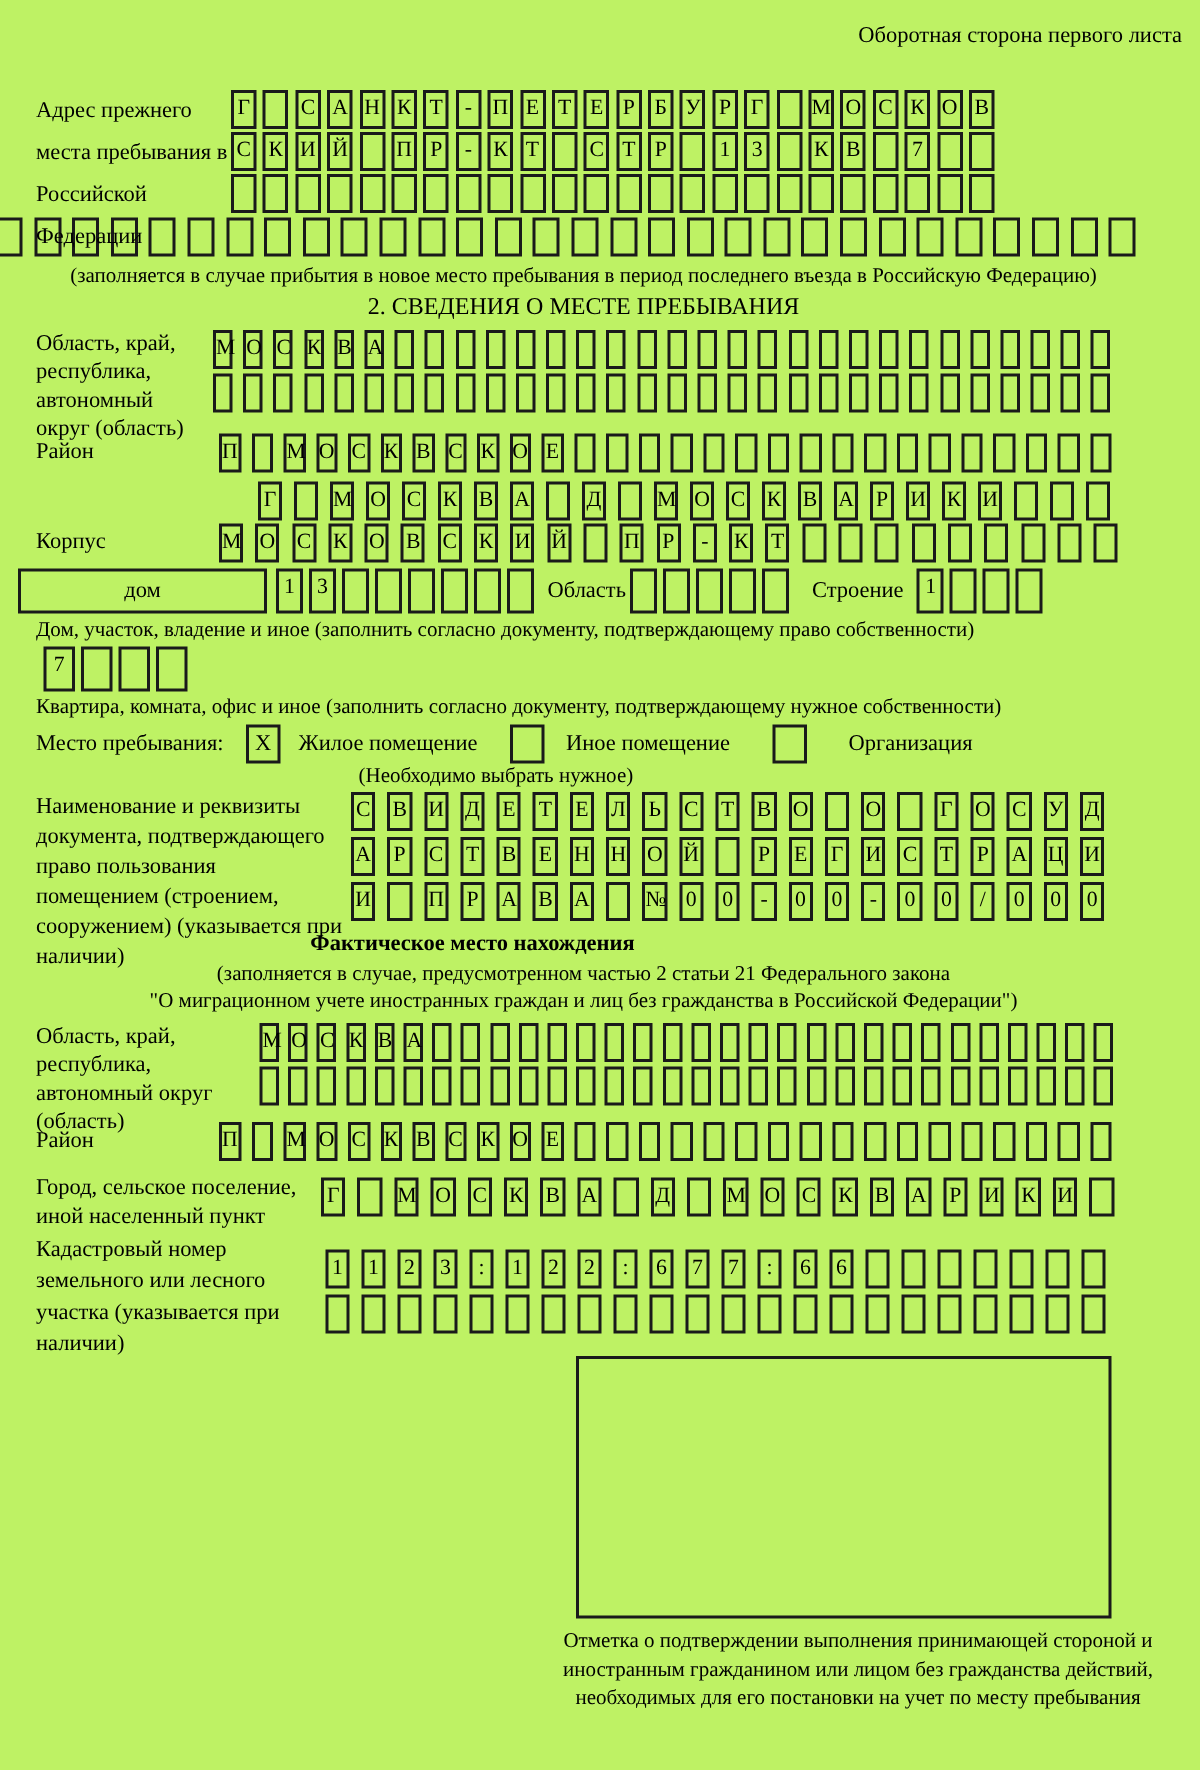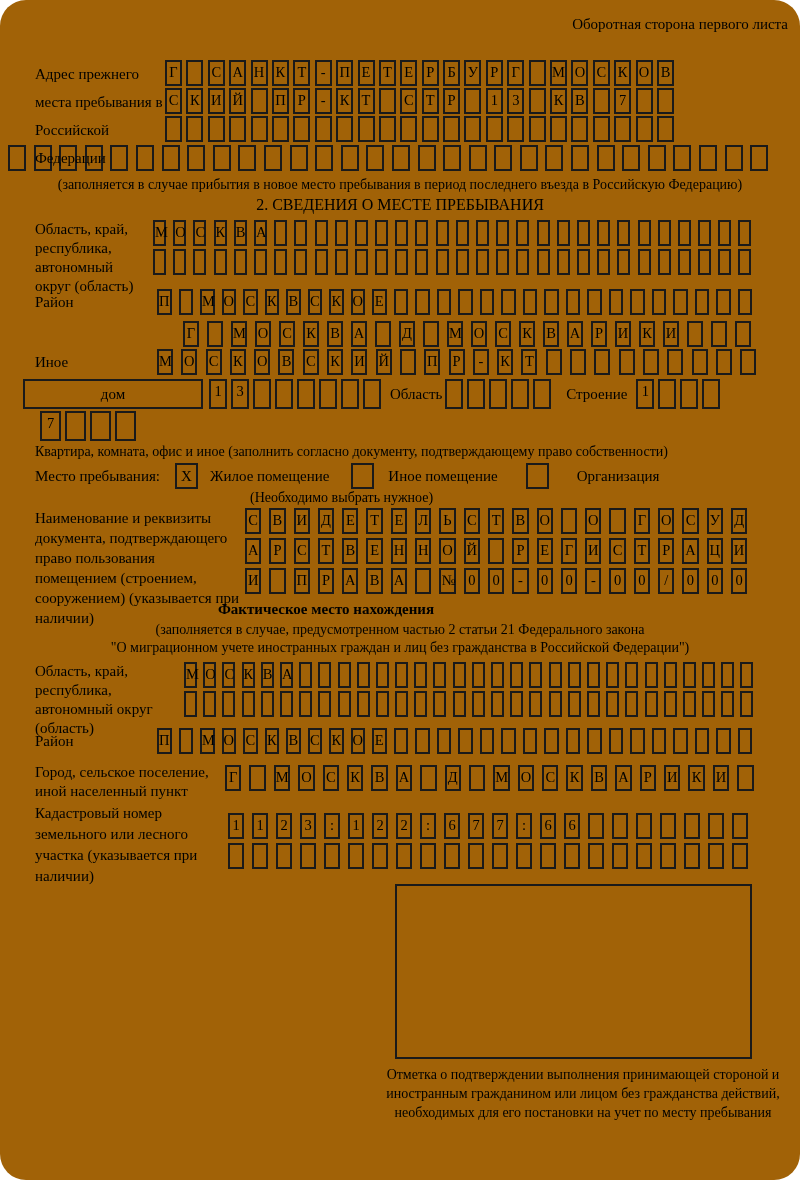--- a/index.html
+++ b/index.html
@@ -1,20 +1,20 @@
 <!DOCTYPE html>
 <html><head>
 <meta charset="utf-8">
 <style>
   html,body{margin:0;padding:0;background:#fff;}
   .page{
     width:800px;height:1180px;box-sizing:border-box;
-    background:#a16207;color:#000;
+    background:#bef264;color:#000;
     font-family:"Liberation Serif",serif;
-    padding-left:35px;position:relative;overflow:hidden;border-radius:26px;
+    padding-left:24px;position:relative;overflow:hidden;
   }
   .hdr{padding-top:16px;margin-right:12px;text-align:right;font-size:15px;height:20px;}
   .flexline{position:relative;}
   .lbl{position:absolute;left:0;top:0;font-size:15px;line-height:19px;}
   .lbl.vc{top:50%;transform:translateY(-50%);line-height:17px;}
   .lbl-b1{line-height:28px;}
   .rows{display:block;}
   .cellrow{display:flex;gap:var(--g,4px);}
   .cellrow + .cellrow{margin-top:3px;}
   .cell{
@@ -326,21 +326,21 @@
           <span class="cell">К</span>
           <span class="cell">И</span>
           <span class="cell"></span>
           <span class="cell"></span>
           <span class="cell"></span>
         </div>
     </div>
   </div>
 
   <div class="flexline b-street">
-    <div class="lbl vc">Иное</div>
+    <div class="lbl vc">Корпус</div>
     <div class="rows" style="margin-left:122px">
       <div class="cellrow" style="--cw:16px;--g:8.3px">
           <span class="cell">М</span>
           <span class="cell">О</span>
           <span class="cell">С</span>
           <span class="cell">К</span>
           <span class="cell">О</span>
           <span class="cell">В</span>
           <span class="cell">С</span>
           <span class="cell">К</span>
@@ -359,21 +359,21 @@
           <span class="cell"></span>
           <span class="cell"></span>
           <span class="cell"></span>
           <span class="cell"></span>
           <span class="cell"></span>
         </div>
     </div>
   </div>
 
   <div class="b-house">
-    <div class="widebox" style="width:180px">дом</div>
+    <div class="widebox" style="width:166px">дом</div>
     <div class="cellrow" style="--cw:18px;--g:4px;--ch:30px;margin-left:6px">
         <span class="cell">1</span>
         <span class="cell">3</span>
         <span class="cell"></span>
         <span class="cell"></span>
         <span class="cell"></span>
         <span class="cell"></span>
         <span class="cell"></span>
         <span class="cell"></span>
       </div>
@@ -386,30 +386,31 @@
         <span class="cell"></span>
       </div>
     <div class="inline-lbl" style="margin-left:15px">Строение</div>
     <div class="cellrow" style="--cw:18px;--g:4px;--ch:30px;margin-left:9px">
         <span class="cell">1</span>
         <span class="cell"></span>
         <span class="cell"></span>
         <span class="cell"></span>
       </div>
   </div>
+  <div class="caption cap-house">Дом, участок, владение и иное (заполнить согласно документу, подтверждающему право собственности)</div>
 
   <div class="b-apt">
     <div class="cellrow" style="--cw:21px;--g:4px;--ch:30px;margin-left:5px">
         <span class="cell">7</span>
         <span class="cell"></span>
         <span class="cell"></span>
         <span class="cell"></span>
       </div>
   </div>
-  <div class="caption cap-apt">Квартира, комната, офис и иное (заполнить согласно документу, подтверждающему право собственности)</div>
+  <div class="caption cap-apt">Квартира, комната, офис и иное (заполнить согласно документу, подтверждающему нужное собственности)</div>
 
   <div class="stayline b-stay">
     <span>Место пребывания:</span>
     <span class="chk" style="margin-left:15px">X</span>
     <span style="margin-left:12px">Жилое помещение</span>
     <span class="chk" style="margin-left:22px"></span>
     <span style="margin-left:14px">Иное помещение</span>
     <span class="chk" style="margin-left:28px"></span>
     <span style="margin-left:28px">Организация</span>
   </div>

